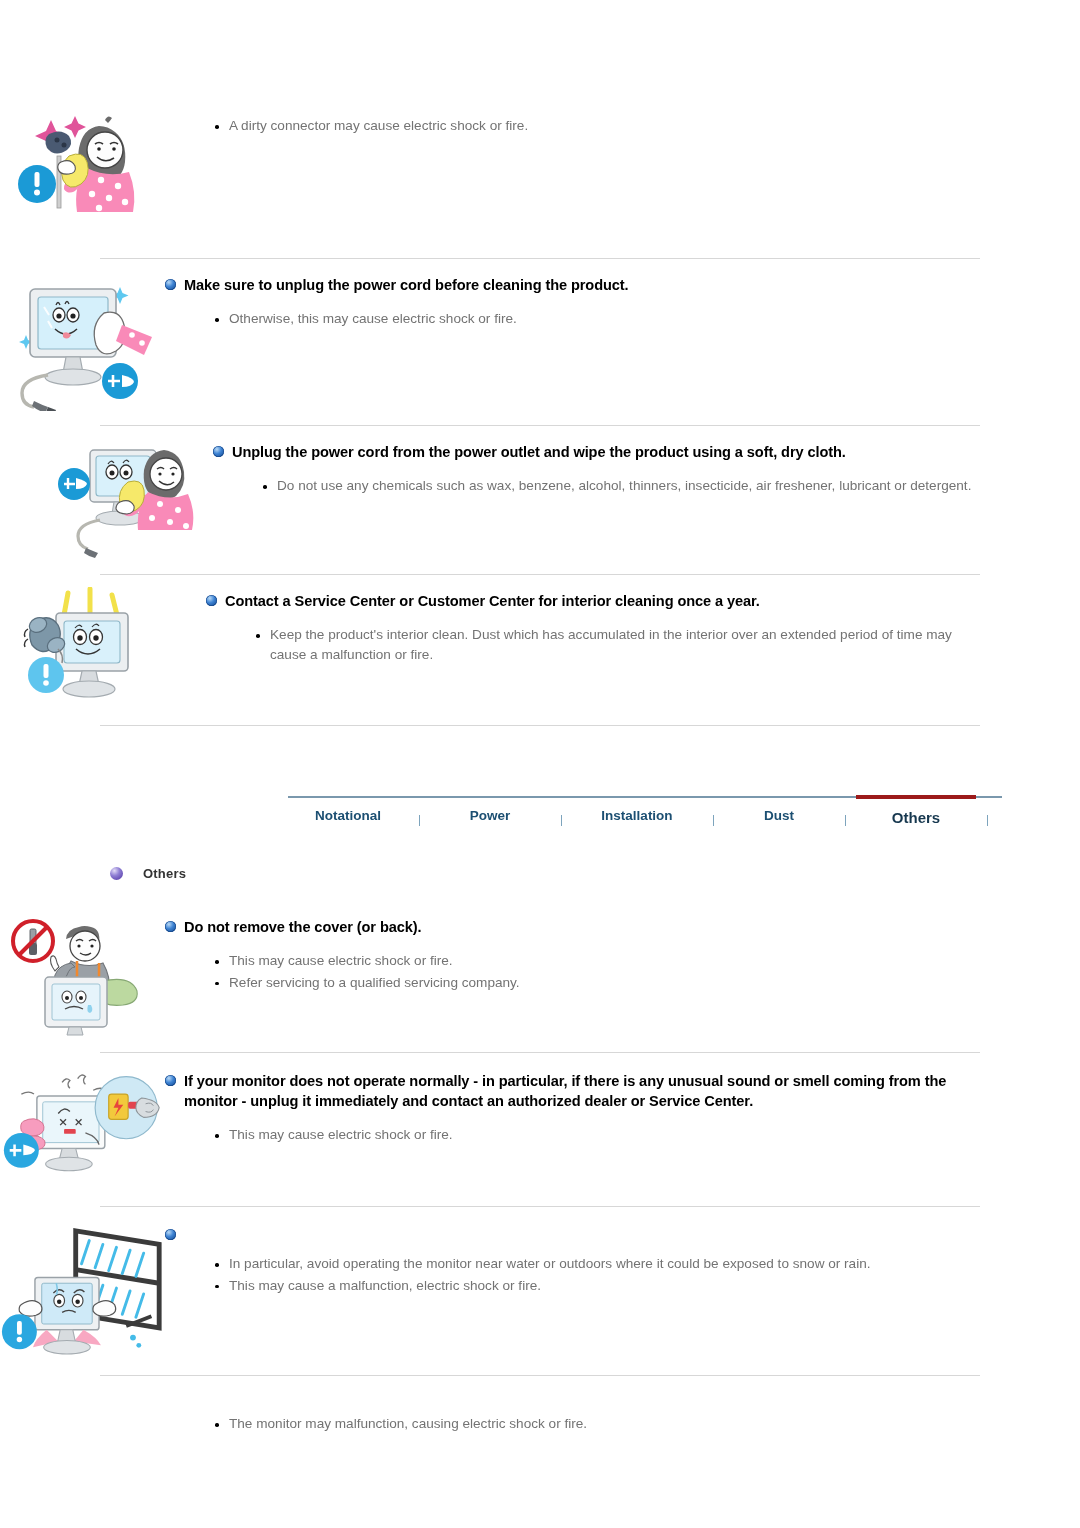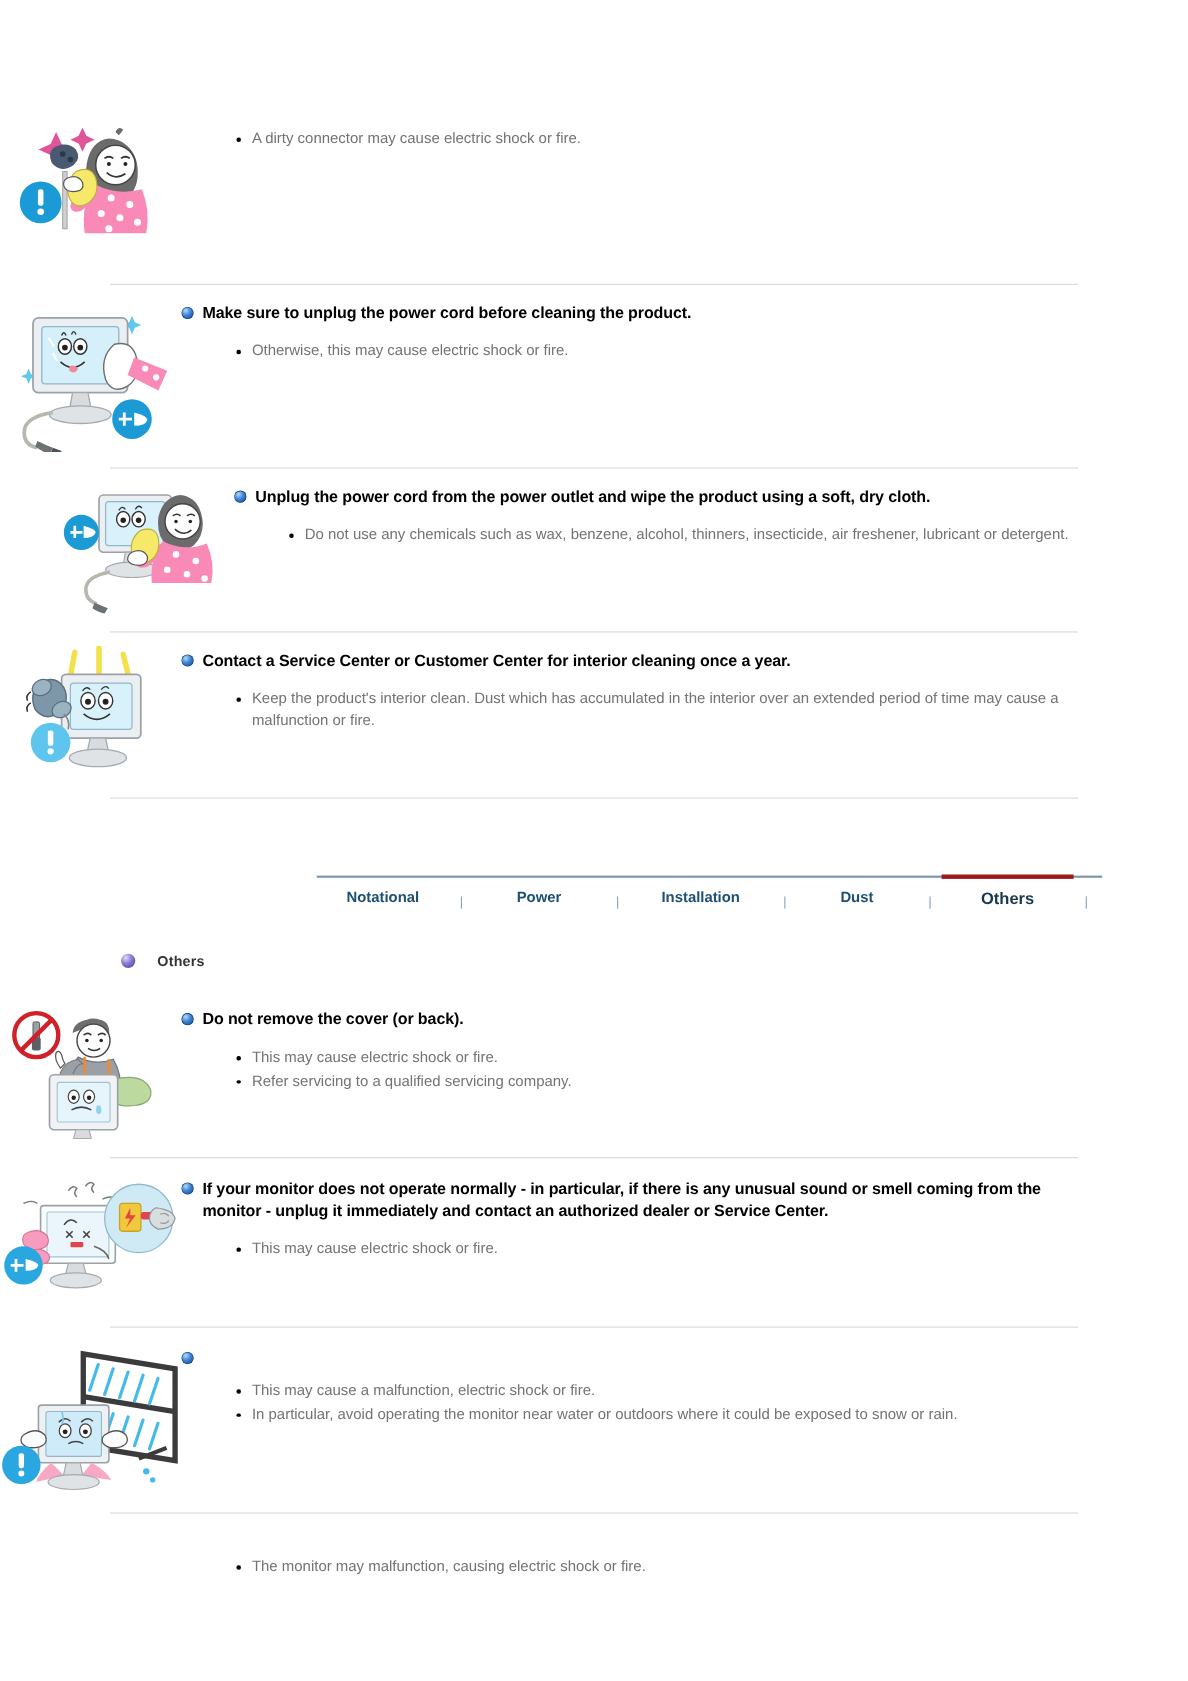--- a/index.html
+++ b/index.html
@@ -328,21 +328,21 @@
         <span class="htext">Unplug the power cord from the power outlet and wipe the product using a soft, dry cloth.</span>
       </div>
       <ul class="sublist">
         <li>Do not use any chemicals such as wax, benzene, alcohol, thinners, insecticide, air freshener, lubricant or detergent.</li>
       </ul>
     </div>
   </div>
 
   <div class="divider" style="margin-top:16px;"></div>
 
-  <div class="item" style="margin-top:6px;">
+  <div class="item" style="margin-top:6px;gap:41px;">
     <div class="art">
       <svg class="ill" width="150" height="120" viewBox="0 0 150 120">
 
         <path d="M60 6 l-4 22 M82 2 l0 24 M104 8 l5 20" stroke="#f2e14a" stroke-width="5" stroke-linecap="round"></path>
 
         <rect x="48" y="26" width="72" height="58" rx="4" fill="#eceff1" stroke="#9aa2a8" stroke-width="1.6"></rect>
         <rect x="56" y="34" width="56" height="42" rx="3" fill="#d9f1fb" stroke="#8fb8c9" stroke-width="1.1"></rect>
         <ellipse cx="72" cy="50" rx="6.5" ry="7.5" fill="#fff" stroke="#333" stroke-width="1.3"></ellipse>
         <ellipse cx="88" cy="50" rx="6.5" ry="7.5" fill="#fff" stroke="#333" stroke-width="1.3"></ellipse>
         <circle cx="72" cy="51" r="2.7" fill="#222"></circle>
@@ -568,22 +568,22 @@
         <circle cx="20" cy="112" r="18" fill="#2aa7e0"></circle>
         <rect x="17.5" y="101" width="5" height="14" rx="2" fill="#ffffff"></rect>
         <circle cx="20" cy="120" r="2.8" fill="#ffffff"></circle>
       </svg>
     </div>
     <div class="body">
       <div class="heading">
         <span class="hbullet"></span>
       </div>
       <ul class="sublist">
+        <li>In particular, avoid operating the monitor near water or outdoors where it could be exposed to snow or rain.</li>
         <li>This may cause a malfunction, electric shock or fire.</li>
-        <li>In particular, avoid operating the monitor near water or outdoors where it could be exposed to snow or rain.</li>
       </ul>
     </div>
   </div>
 
   <div class="divider" style="margin-top:14px;"></div>
 
   <div class="item" style="margin-top:14px;">
     <div class="art"></div>
     <div class="body">
       <ul class="sublist">

